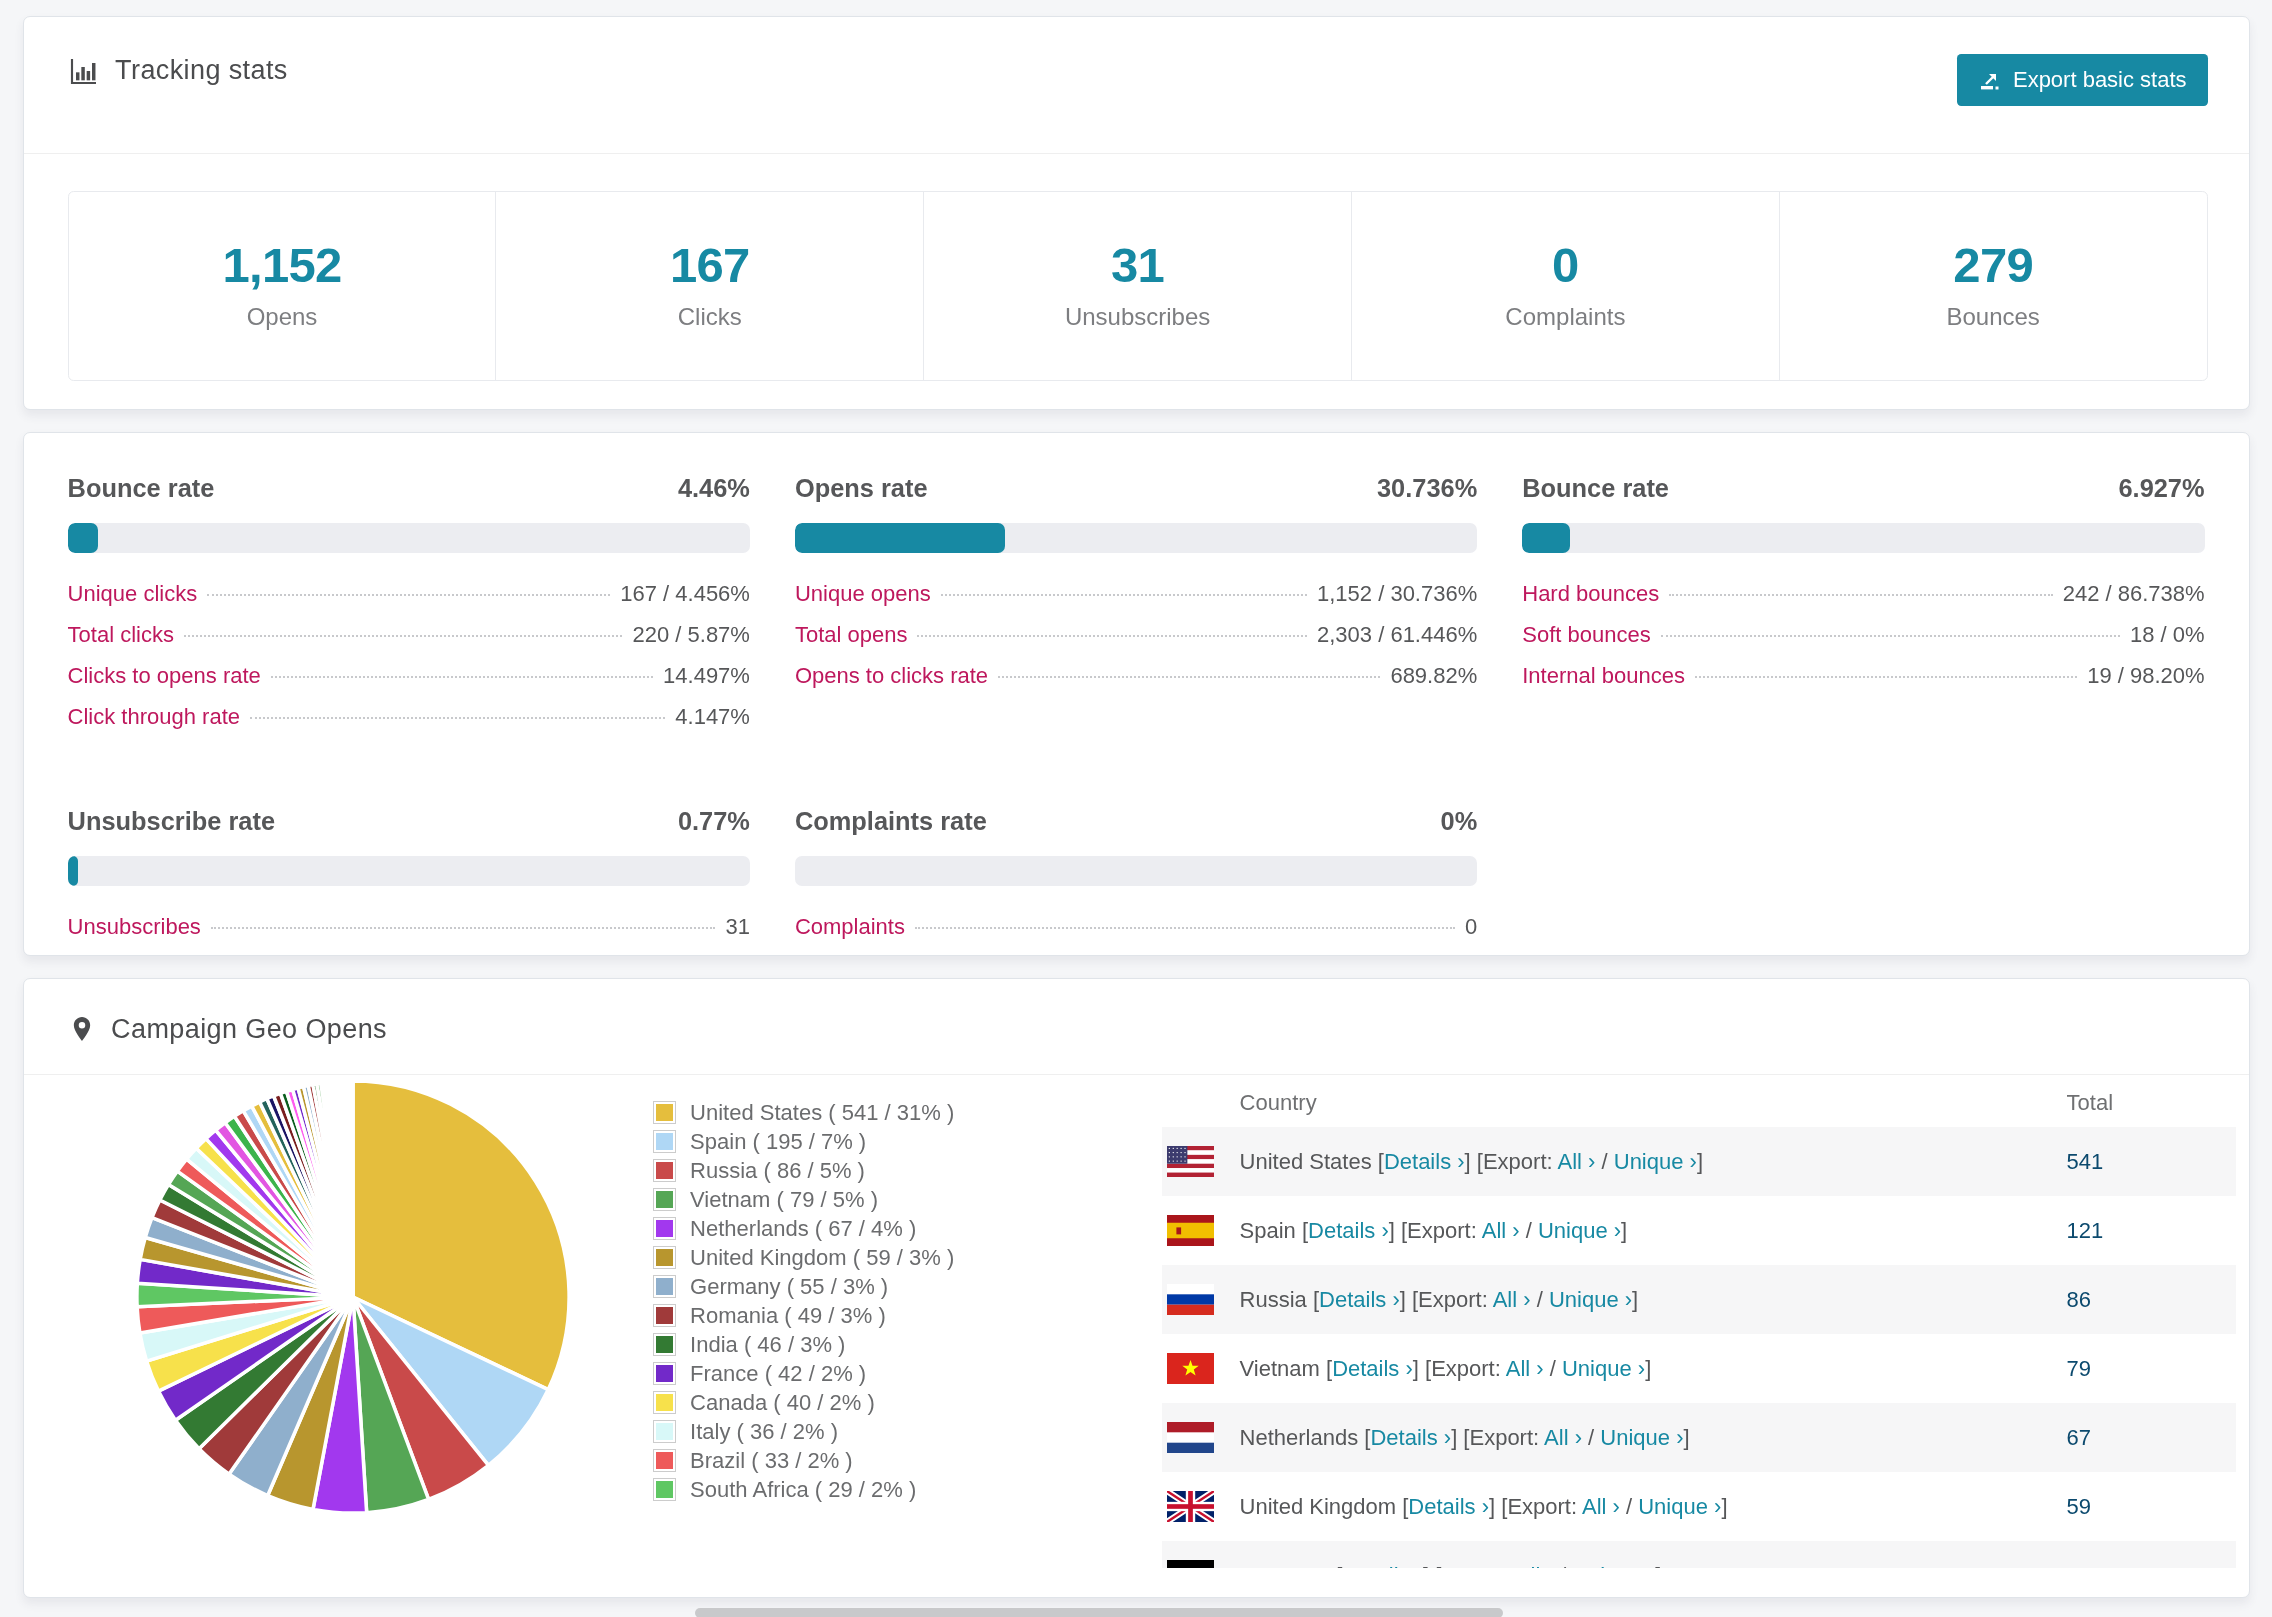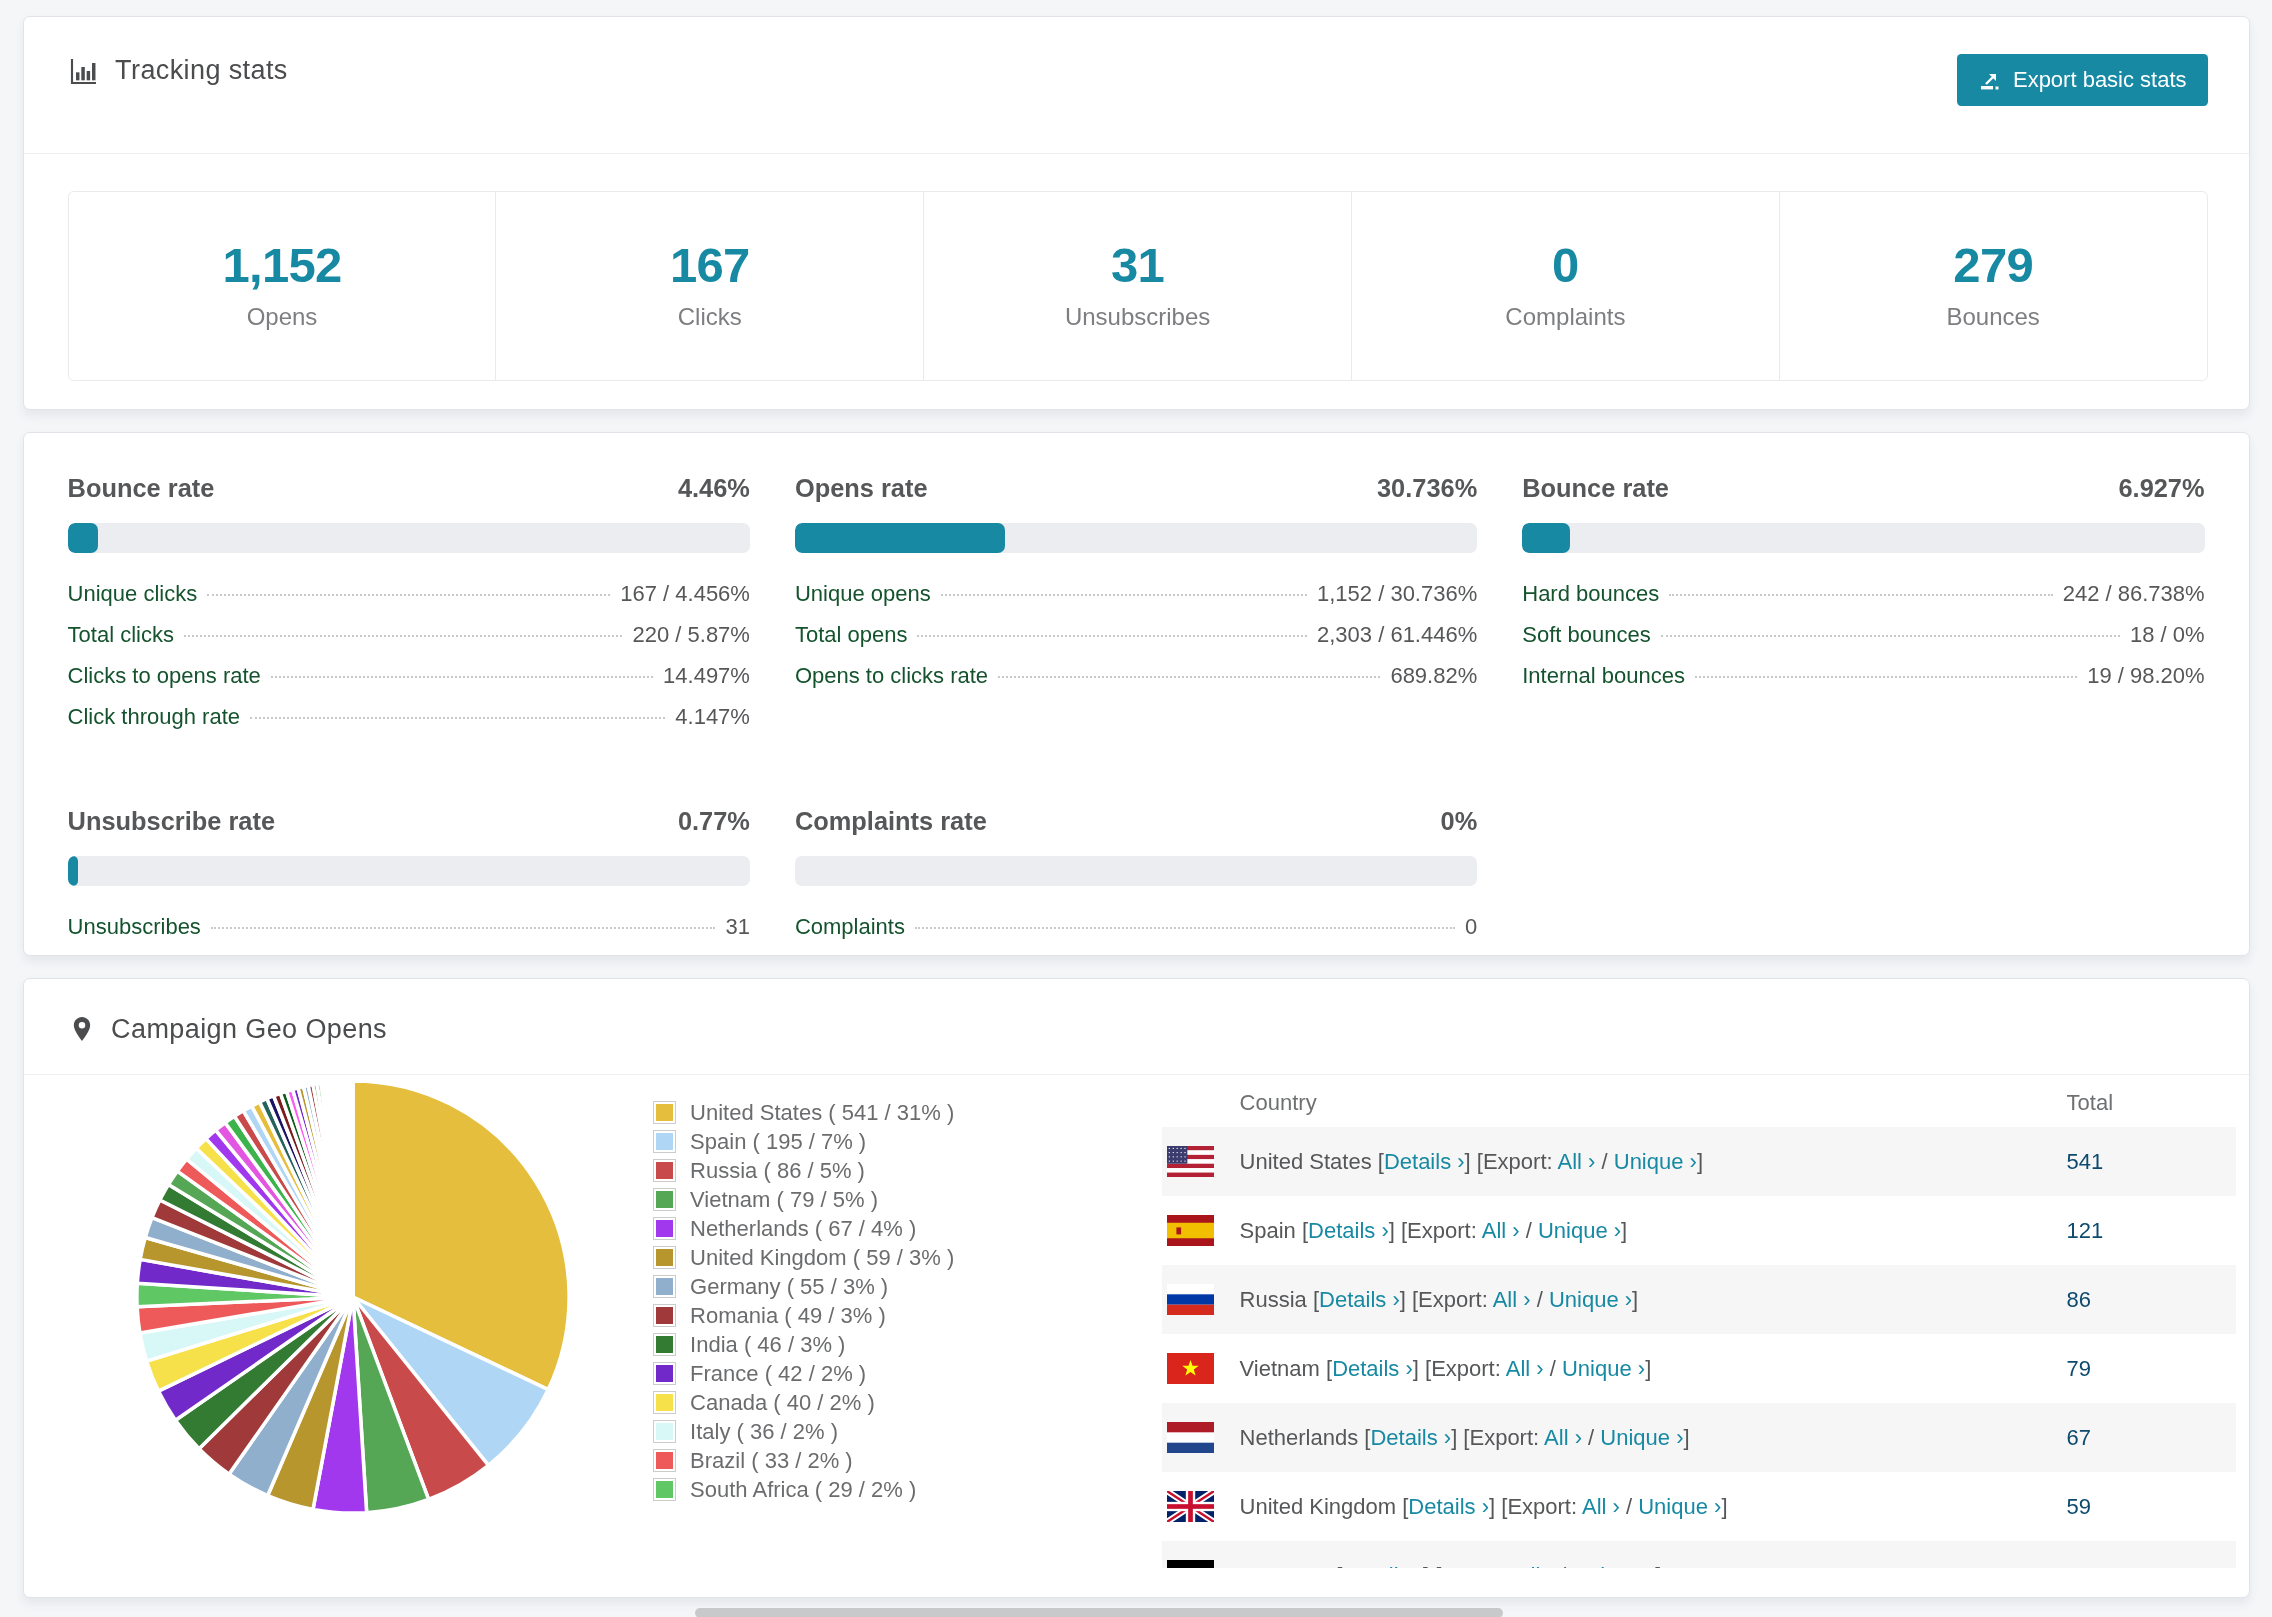--- a/index.html
+++ b/index.html
@@ -36,21 +36,21 @@
   #rates-grid{
     display:grid;grid-template-columns:repeat(3,1fr);
     column-gap:45px;row-gap:62px;padding:41px 44px;
   }
   .rate-head{display:flex;justify-content:space-between;align-items:baseline;}
   .rate-title,.rate-value{font-size:25.4px;font-weight:700;color:#565759;}
   .bar{margin-top:20px;height:30px;border-radius:7px;background:#ecedf1;position:relative;overflow:hidden;}
   .bar-fill{position:absolute;left:0;top:0;bottom:0;background:#1789a3;border-radius:7px;min-width:10px;}
   .rate-rows{margin-top:28px;}
   .stat-line{display:flex;align-items:baseline;height:41px;}
-  .sl-label{font-size:22px;color:#14532d;white-space:nowrap;}
+  .sl-label{font-size:22px;color:#be185d;white-space:nowrap;}
   .leader{flex:1;border-bottom:2.1px dotted #c8c9cc;margin:0 10px;transform:translateY(-5px);}
   .sl-value{font-size:22px;color:#565759;white-space:nowrap;}
   
   #card-geo{left:22.6px;top:978px;width:2225px;height:618px;overflow:hidden;}
   #geo-divider{position:absolute;left:0;right:0;top:95px;border-top:1.4px solid #efefef;}
   #pie-wrap{position:absolute;left:103px;top:92px;width:452px;height:452px;}
   #legend{position:absolute;left:630px;top:119px;}
   .legend-item{display:flex;align-items:center;gap:15.5px;height:29px;}
   .swatch{
     width:17px;height:17px;flex:0 0 auto;border:2.8px solid #ffffff;outline:1.4px solid #cccccc;

